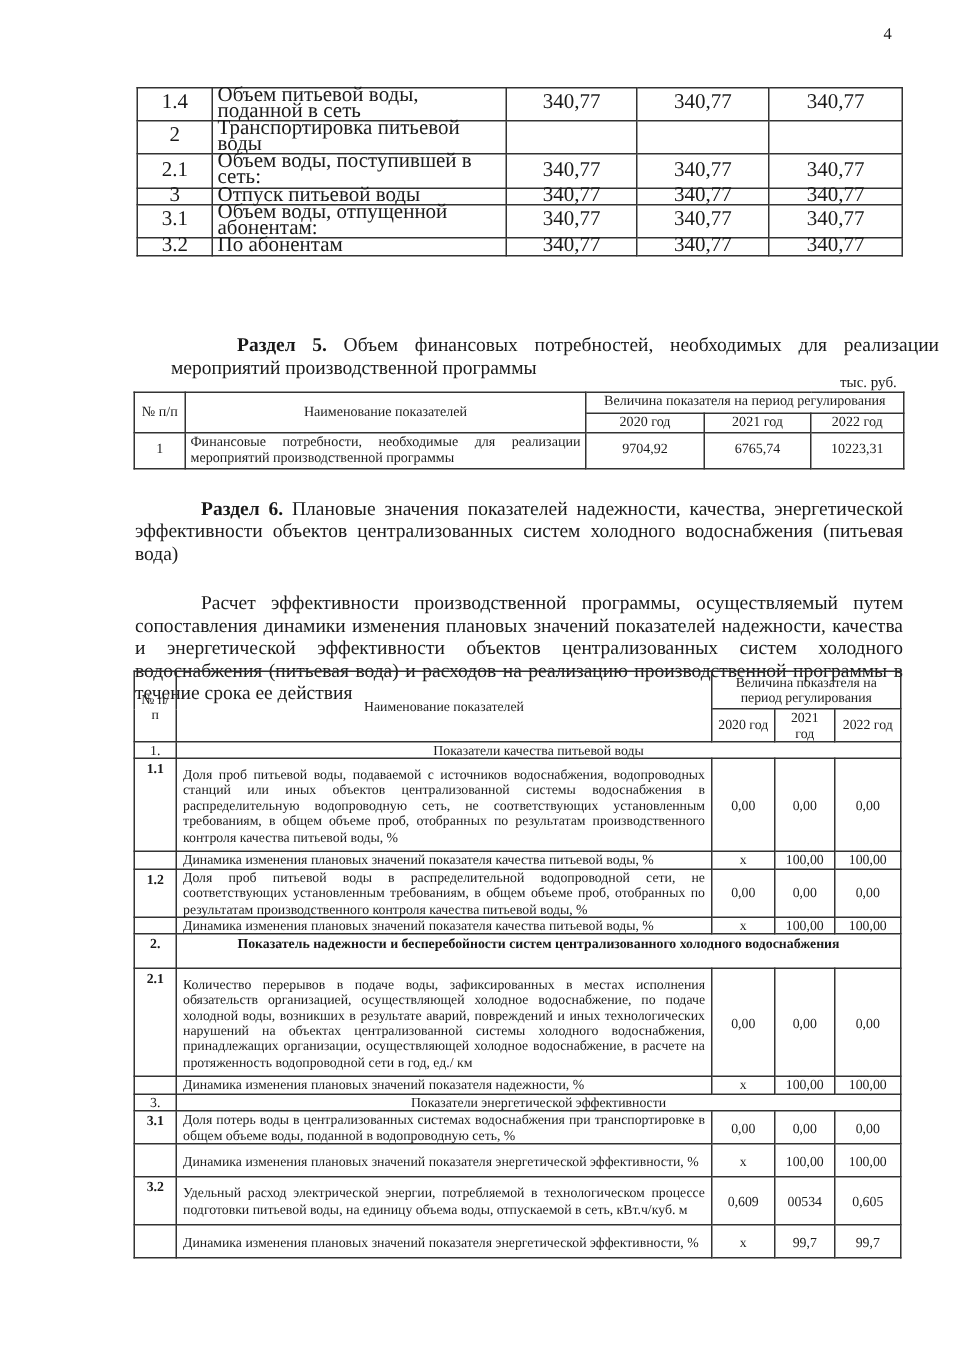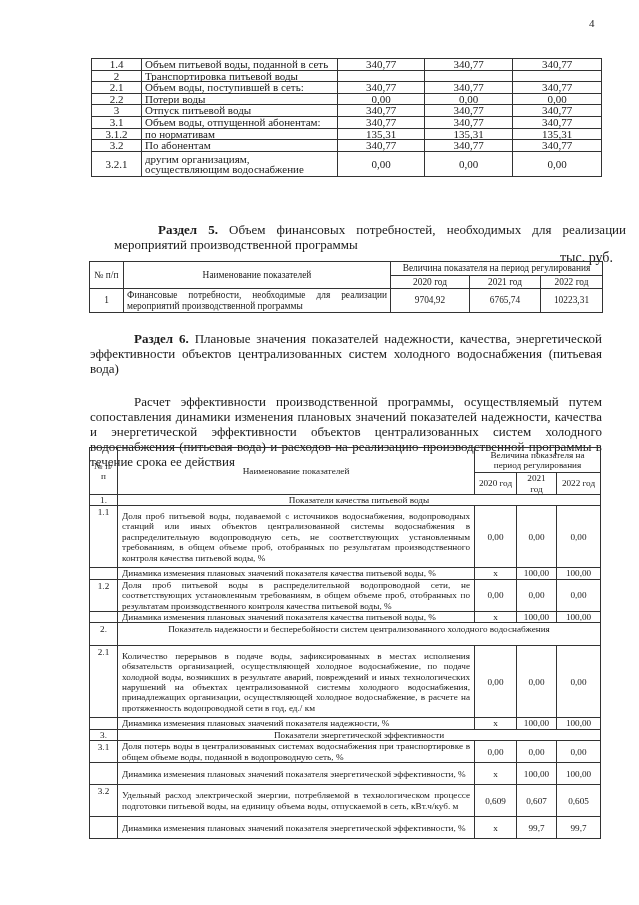--- a/index.html
+++ b/index.html
@@ -3,35 +3,35 @@
 <meta charset="utf-8">
 <style>
   html, body { margin: 0; padding: 0; background: #ffffff; }
   body {
     width: 639px; height: 905px; position: relative; overflow: hidden;
     font-family: "Liberation Serif", "DejaVu Serif", serif; color: #1a1a1a;
   }
   .page-num { position: absolute; left: 589px; top: 17px; font-size: 11px; }
   table { border-collapse: collapse; position: absolute; table-layout: fixed; }
   td, th { border: 1px solid #333; padding: 0 3px; font-weight: normal; vertical-align: middle; }
-  .t1 { left: 91px; top: 58px; width: 510px; font-size: 11px; line-height: 10.6px; }
+  .t1 { left: 91px; top: 58px; width: 510px; font-size: 14px; line-height: 10.6px; }
   .t1 td { height: 10.4px; }
   .t1 td.c { text-align: center; }
   .t1 tr.tall td { height: 24px; line-height: 10px; }
   .sec-title { position: absolute; left: 90px; width: 512px; font-size: 13px; line-height: 15px; text-align: justify; }
   .sec-title b { font-weight: bold; }
   .indent { text-indent: 44px; }
-  .unit { position: absolute; left: 560px; top: 250px; font-size: 14px; }
+  .unit { position: absolute; left: 560px; top: 250px; font-size: 10px; }
   .t2 { left: 89px; top: 261px; width: 513px; font-size: 9.4px; line-height: 10.6px; }
   .t2 td { text-align: center; }
   .t2 td.l { text-align: justify; margin-left: 38px; }
   .t3 { left: 89px; top: 447px; width: 511px; font-size: 9.2px; line-height: 10.4px; }
   .t3 td { text-align: center; }
   .t3 td.l { text-align: justify; padding: 0 4px; }
-  .t3 td.num { vertical-align: top; padding-top: 1px; }
+  .t3 td.num { vertical-align: top; padding-top: 1px; font-weight: bold; }
 </style>
 </head>
 <body>
 
 <div class="page-num">4</div>
 
 <table class="t1">
   <colgroup>
       <col style="width:50px">
       <col style="width:196px">
@@ -55,60 +55,39 @@
         <td class="c"></td>
       </tr>
     <tr>
         <td class="c">2.1</td>
         <td>Объем воды, поступившей в сеть:</td>
         <td class="c">340,77</td>
         <td class="c">340,77</td>
         <td class="c">340,77</td>
       </tr>
     <tr>
-        <td class="c">2.2</td>
-        <td>Потери воды</td>
-        <td class="c">0,00</td>
-        <td class="c">0,00</td>
-        <td class="c">0,00</td>
-      </tr>
-    <tr>
         <td class="c">3</td>
         <td>Отпуск питьевой воды</td>
         <td class="c">340,77</td>
         <td class="c">340,77</td>
         <td class="c">340,77</td>
       </tr>
     <tr>
         <td class="c">3.1</td>
         <td>Объем воды, отпущенной абонентам:</td>
         <td class="c">340,77</td>
         <td class="c">340,77</td>
         <td class="c">340,77</td>
       </tr>
     <tr>
-        <td class="c">3.1.2</td>
-        <td>по нормативам</td>
-        <td class="c">135,31</td>
-        <td class="c">135,31</td>
-        <td class="c">135,31</td>
-      </tr>
-    <tr>
         <td class="c">3.2</td>
         <td>По абонентам</td>
         <td class="c">340,77</td>
         <td class="c">340,77</td>
         <td class="c">340,77</td>
-      </tr>
-    <tr class="tall">
-        <td class="c">3.2.1</td>
-        <td>другим организациям, осуществляющим водоснабжение</td>
-        <td class="c">0,00</td>
-        <td class="c">0,00</td>
-        <td class="c">0,00</td>
       </tr>
   </tbody>
 </table>
 
 <div class="sec-title indent" style="top:222px;margin-left:24px;"><b>Раздел 5.</b><span> Объем финансовых потребностей, необходимых для реализации мероприятий производственной программы</span></div>
 <div class="unit">тыс. руб.</div>
 
 <table class="t2">
   <colgroup>
       <col style="width:34px">
@@ -228,21 +207,21 @@
       <td></td>
       <td class="l">Динамика изменения плановых значений показателя энергетической эффективности, %</td>
       <td>х</td>
       <td>100,00</td>
       <td>100,00</td>
     </tr>
     <tr style="height:32px;">
       <td class="num">3.2</td>
       <td class="l">Удельный расход электрической энергии, потребляемой в технологическом процессе подготовки питьевой воды, на единицу объема воды, отпускаемой в сеть, кВт.ч/куб. м</td>
       <td>0,609</td>
-      <td>0,607</td>
+      <td>00534</td>
       <td>0,605</td>
     </tr>
     <tr style="height:22px;">
       <td></td>
       <td class="l">Динамика изменения плановых значений показателя энергетической эффективности, %</td>
       <td>х</td>
       <td>99,7</td>
       <td>99,7</td>
     </tr>
   </tbody>

